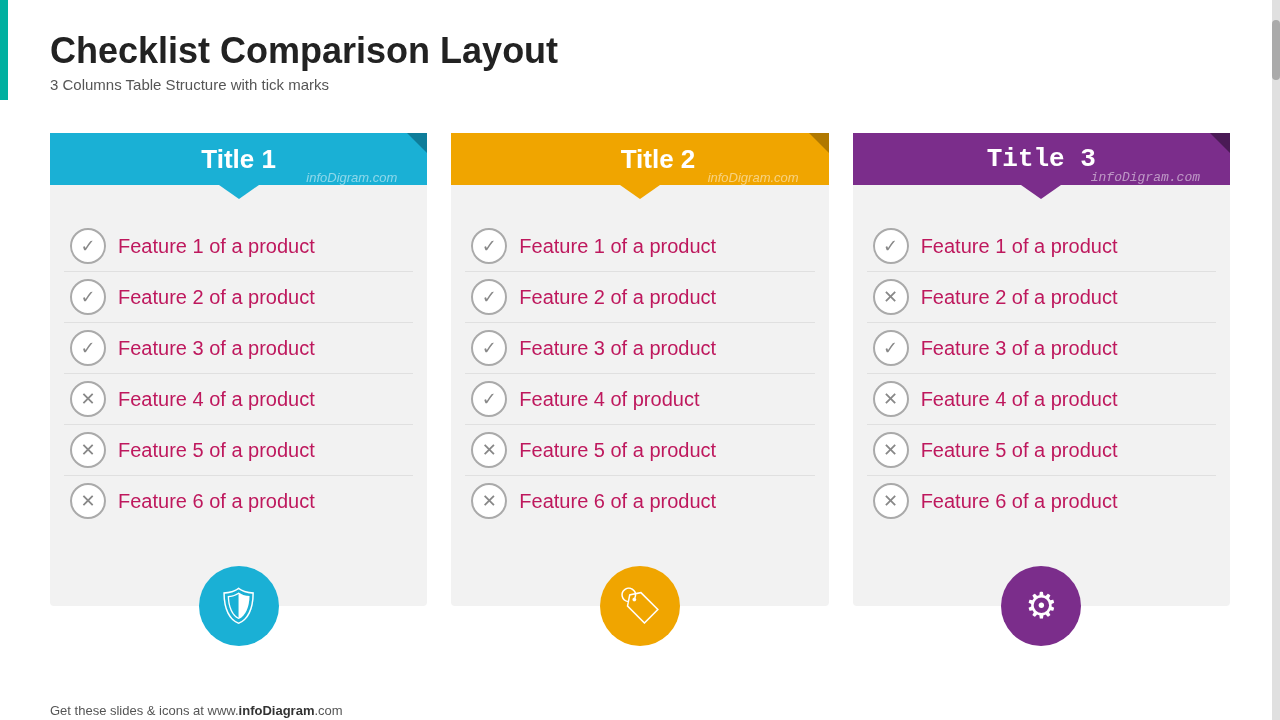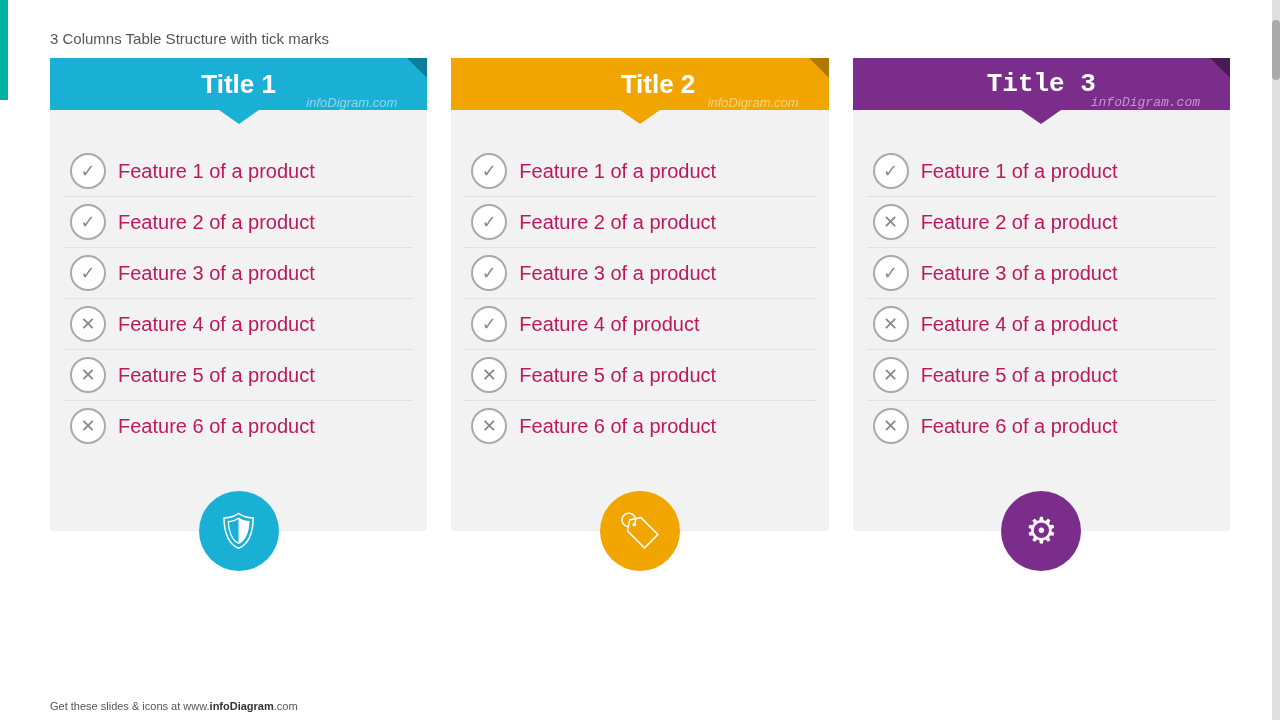--- a/index.html
+++ b/index.html
@@ -33,21 +33,21 @@
     .header-title {
       font-size: 36px;
       font-weight: 700;
       color: #222;
       margin-bottom: 4px;
     }
 
     .header-subtitle {
       font-size: 15px;
       color: #555;
-      margin-bottom: 11px;
+      margin-bottom: 40px;
     }
 
     
     .columns {
       display: flex;
       gap: 24px;
       justify-content: center;
       align-items: flex-start;
     }
 
@@ -216,23 +216,23 @@
     .col3 .bottom-icon { background: #7b2d8b; }
 
     .bottom-icon-symbol {
       font-size: 36px;
       color: #fff;
     }
 
     
     .footer {
       position: absolute;
-      bottom: 8px;
+      bottom: 2px;
       left: 50px;
-      font-size: 11px;
+      font-size: 13px;
       color: #555;
     }
 
     .footer strong {
       font-weight: 700;
       color: #333;
     }
 
     
     .right-accent {
@@ -275,20 +275,21 @@
       border-bottom: 20px solid #4a1a55;
       border-right: 20px solid transparent;
     }
   </style>
 </head>
 <body>
 
 <div class="page">
   <div class="left-accent"></div>
 
+  <h1 class="header-title">Checklist Comparison Layout</h1>
   <p class="header-subtitle">3 Columns Table Structure with tick marks</p>
 
   <div class="columns">
 
     <div class="column col1">
       <div class="col-header">
         <div class="header-fold-left"></div>
         <div class="col-header-bg">
           <span class="col-title">Title 1</span>
           <span class="watermark">infoDigram.com</span>

